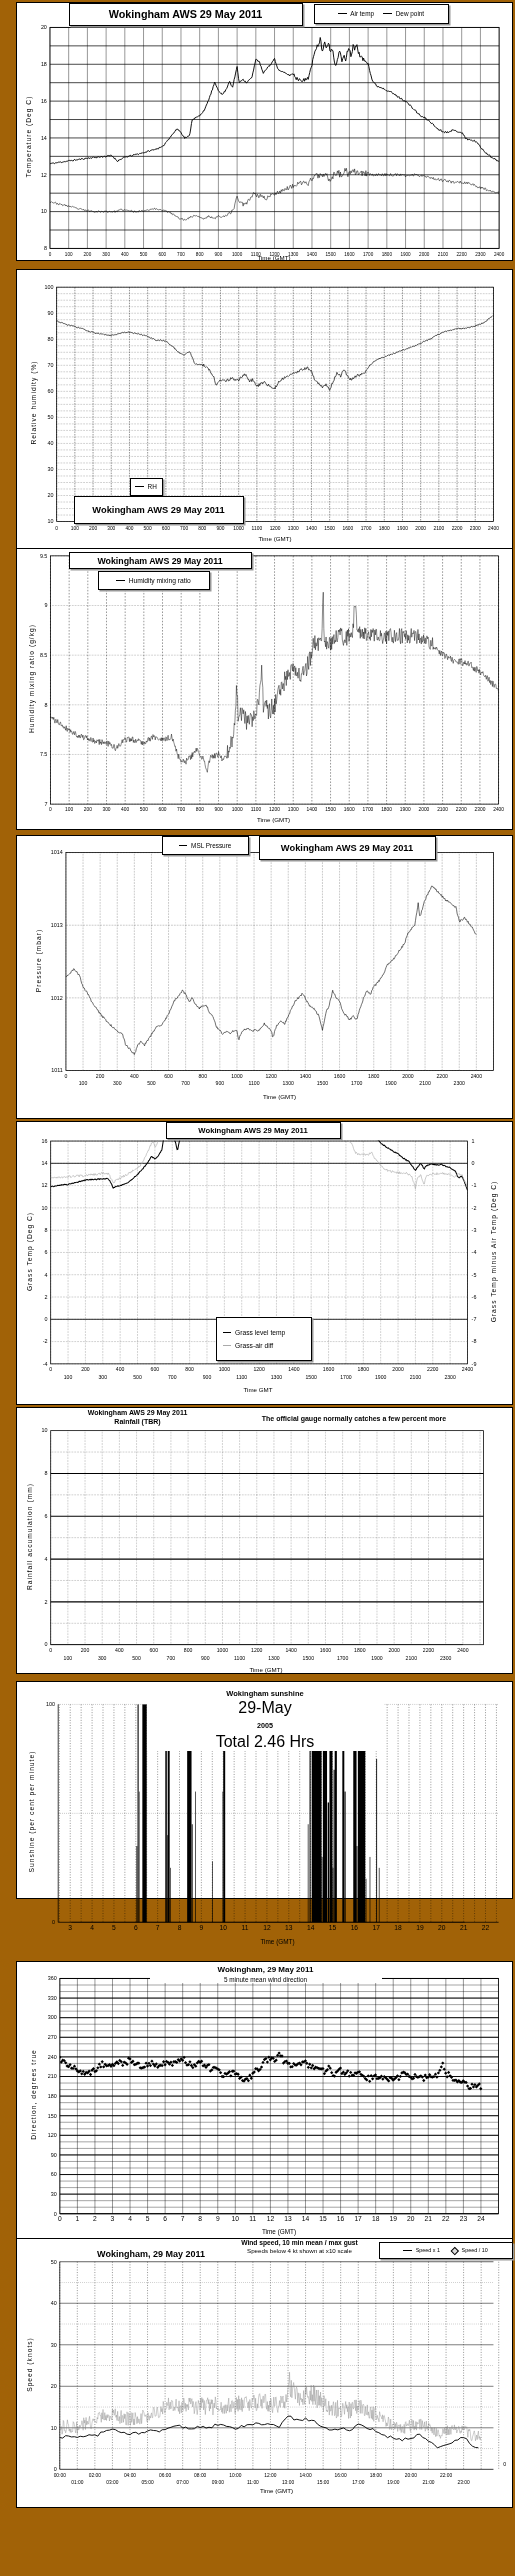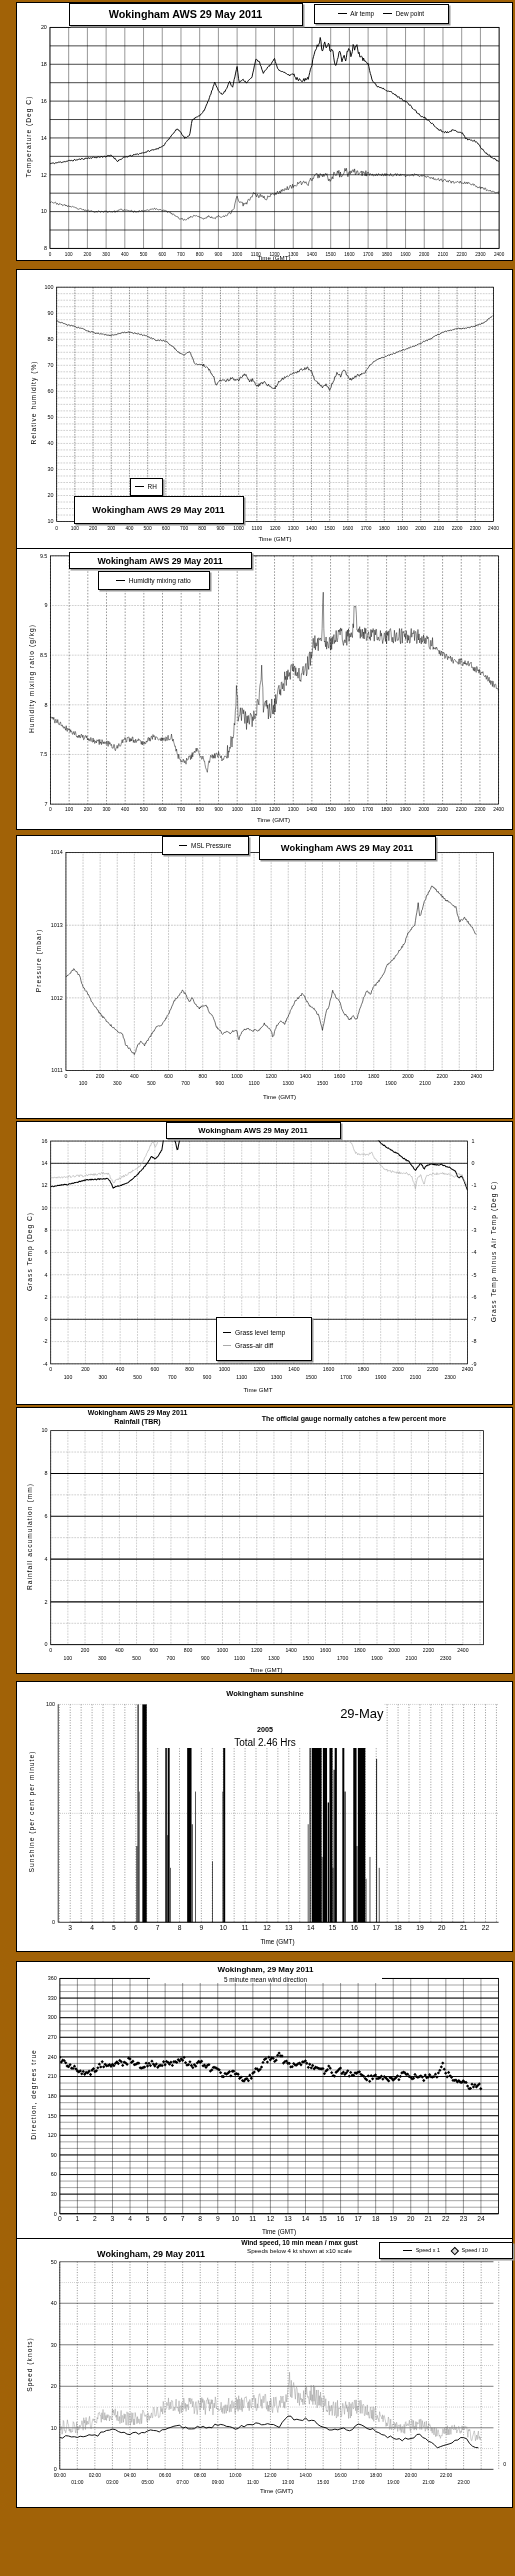--- a/index.html
+++ b/index.html
@@ -590,21 +590,21 @@
           <path d="M65.0 460.0L98.4 460.0L131.7 460.0L165.1 460.0L198.5 460.0L231.9 460.0L265.2 460.0L298.6 460.0L332.0 460.0L365.4 460.0L398.7 460.0L432.1 460.0L465.5 460.0L498.8 460.0L532.2 460.0L565.6 460.0L599.0 460.0L632.3 460.0L665.7 460.0L699.1 460.0L732.5 460.0L765.8 460.0L799.2 460.0L832.6 460.0L866.0 460.0" fill="none" stroke="#000" stroke-width="1.4"></path>
         </g>
       </svg>
     <div class="plain" style="left:38px;top:1px;width:166px;font-size:7px;">Wokingham AWS 29 May 2011</div>
     <div class="plain" style="left:38px;top:10.3px;width:166px;font-size:7px;">Rainfall (TBR)</div>
     <div class="plain" style="left:201px;top:6.7px;width:273px;font-size:7px;">The official gauge normally catches a few percent more</div>
     <div class="ylab" style="left:-70px;top:125px;">Rainfall accumulation (mm)</div>
     <div class="xlab" style="left:33px;top:258px;width:433px;">Time (GMT)</div>
   </section>
 
-  <section class="card" id="card-6" style="top:1681px;height:271px;">
+  <section class="card" id="card-6" style="top:1681px;height:218px;">
     <svg id="plot-6" width="495" height="273" viewBox="0 0 961 529">
         <line x1="82.12158808933002" y1="43" x2="82.12158808933002" y2="466" stroke="#000" stroke-width="0.8" stroke-dasharray="2,3"></line>
         <line x1="103.33746898263027" y1="43" x2="103.33746898263027" y2="466" stroke="#000" stroke-width="0.8" stroke-dasharray="2,3"></line>
         <line x1="124.55334987593051" y1="43" x2="124.55334987593051" y2="466" stroke="#000" stroke-width="0.8" stroke-dasharray="2,3"></line>
         <line x1="145.76923076923075" y1="43" x2="145.76923076923075" y2="466" stroke="#000" stroke-width="0.8" stroke-dasharray="2,3"></line>
         <line x1="166.98511166253098" y1="43" x2="166.98511166253098" y2="466" stroke="#000" stroke-width="0.8" stroke-dasharray="2,3"></line>
         <line x1="188.20099255583125" y1="43" x2="188.20099255583125" y2="466" stroke="#000" stroke-width="0.8" stroke-dasharray="2,3"></line>
         <line x1="209.41687344913151" y1="43" x2="209.41687344913151" y2="466" stroke="#000" stroke-width="0.8" stroke-dasharray="2,3"></line>
         <line x1="230.63275434243172" y1="43" x2="230.63275434243172" y2="466" stroke="#000" stroke-width="0.8" stroke-dasharray="2,3"></line>
         <line x1="251.848635235732" y1="43" x2="251.848635235732" y2="466" stroke="#000" stroke-width="0.8" stroke-dasharray="2,3"></line>
@@ -701,23 +701,23 @@
           <rect x="661.7394540942928" y="43" width="14.42679900744406" height="423" fill="#000"></rect>
           <rect x="677.014888337469" y="381.4" width="1.2729528535979853" height="84.60000000000002" fill="#000"></rect>
           <rect x="684.652605459057" y="339.1" width="1.272952853598099" height="126.89999999999998" fill="#000"></rect>
           <rect x="697.3821339950372" y="148.75" width="1.6972704714639804" height="317.25" fill="#000"></rect>
           <rect x="702.4739454094293" y="360.25" width="1.2729528535978716" height="105.75" fill="#000"></rect>
           <path d="M105.5 466.0L190.3 466.0L275.2 466.0L360.0 466.0L444.9 466.0L529.8 466.0L614.6 466.0L699.5 466.0L784.4 466.0L869.2 466.0" fill="none" stroke="#000" stroke-width="1.4"></path>
         </g>
       </svg>
     <div class="hdr" style="left:130px;top:7.2px;width:237px;">
       <div style="font-size:7.5px;font-weight:bold;">Wokingham sunshine</div>
-      <div style="font-size:13px;margin-top:8px;text-align:right;">29-May</div>
+      <div style="font-size:16px;margin-top:1px;">29-May</div>
       <div style="font-size:7.2px;font-weight:bold;margin-top:4.1px;">2005</div>
-      <div style="font-size:10px;margin-top:3.1px;">Total 2.46 Hrs</div>
+      <div style="font-size:16px;margin-top:3.1px;">Total 2.46 Hrs</div>
     </div>
     <div class="ylab" style="left:-68px;top:126px;">Sunshine (per cent per minute)</div>
     <div class="xlab" style="left:41px;top:256px;width:440px;font-size:6.4px;">Time (GMT)</div>
   </section>
 
   <section class="card" id="card-7" style="top:1961px;height:280px;">
     <svg id="plot-7" width="495" height="278" viewBox="0 0 961 540">
         <line x1="83" y1="32" x2="83" y2="489" stroke="#000" stroke-width="0.8"></line>
         <line x1="117.08" y1="32" x2="117.08" y2="489" stroke="#000" stroke-width="0.8"></line>
         <line x1="151.16" y1="32" x2="151.16" y2="489" stroke="#000" stroke-width="0.8"></line>

